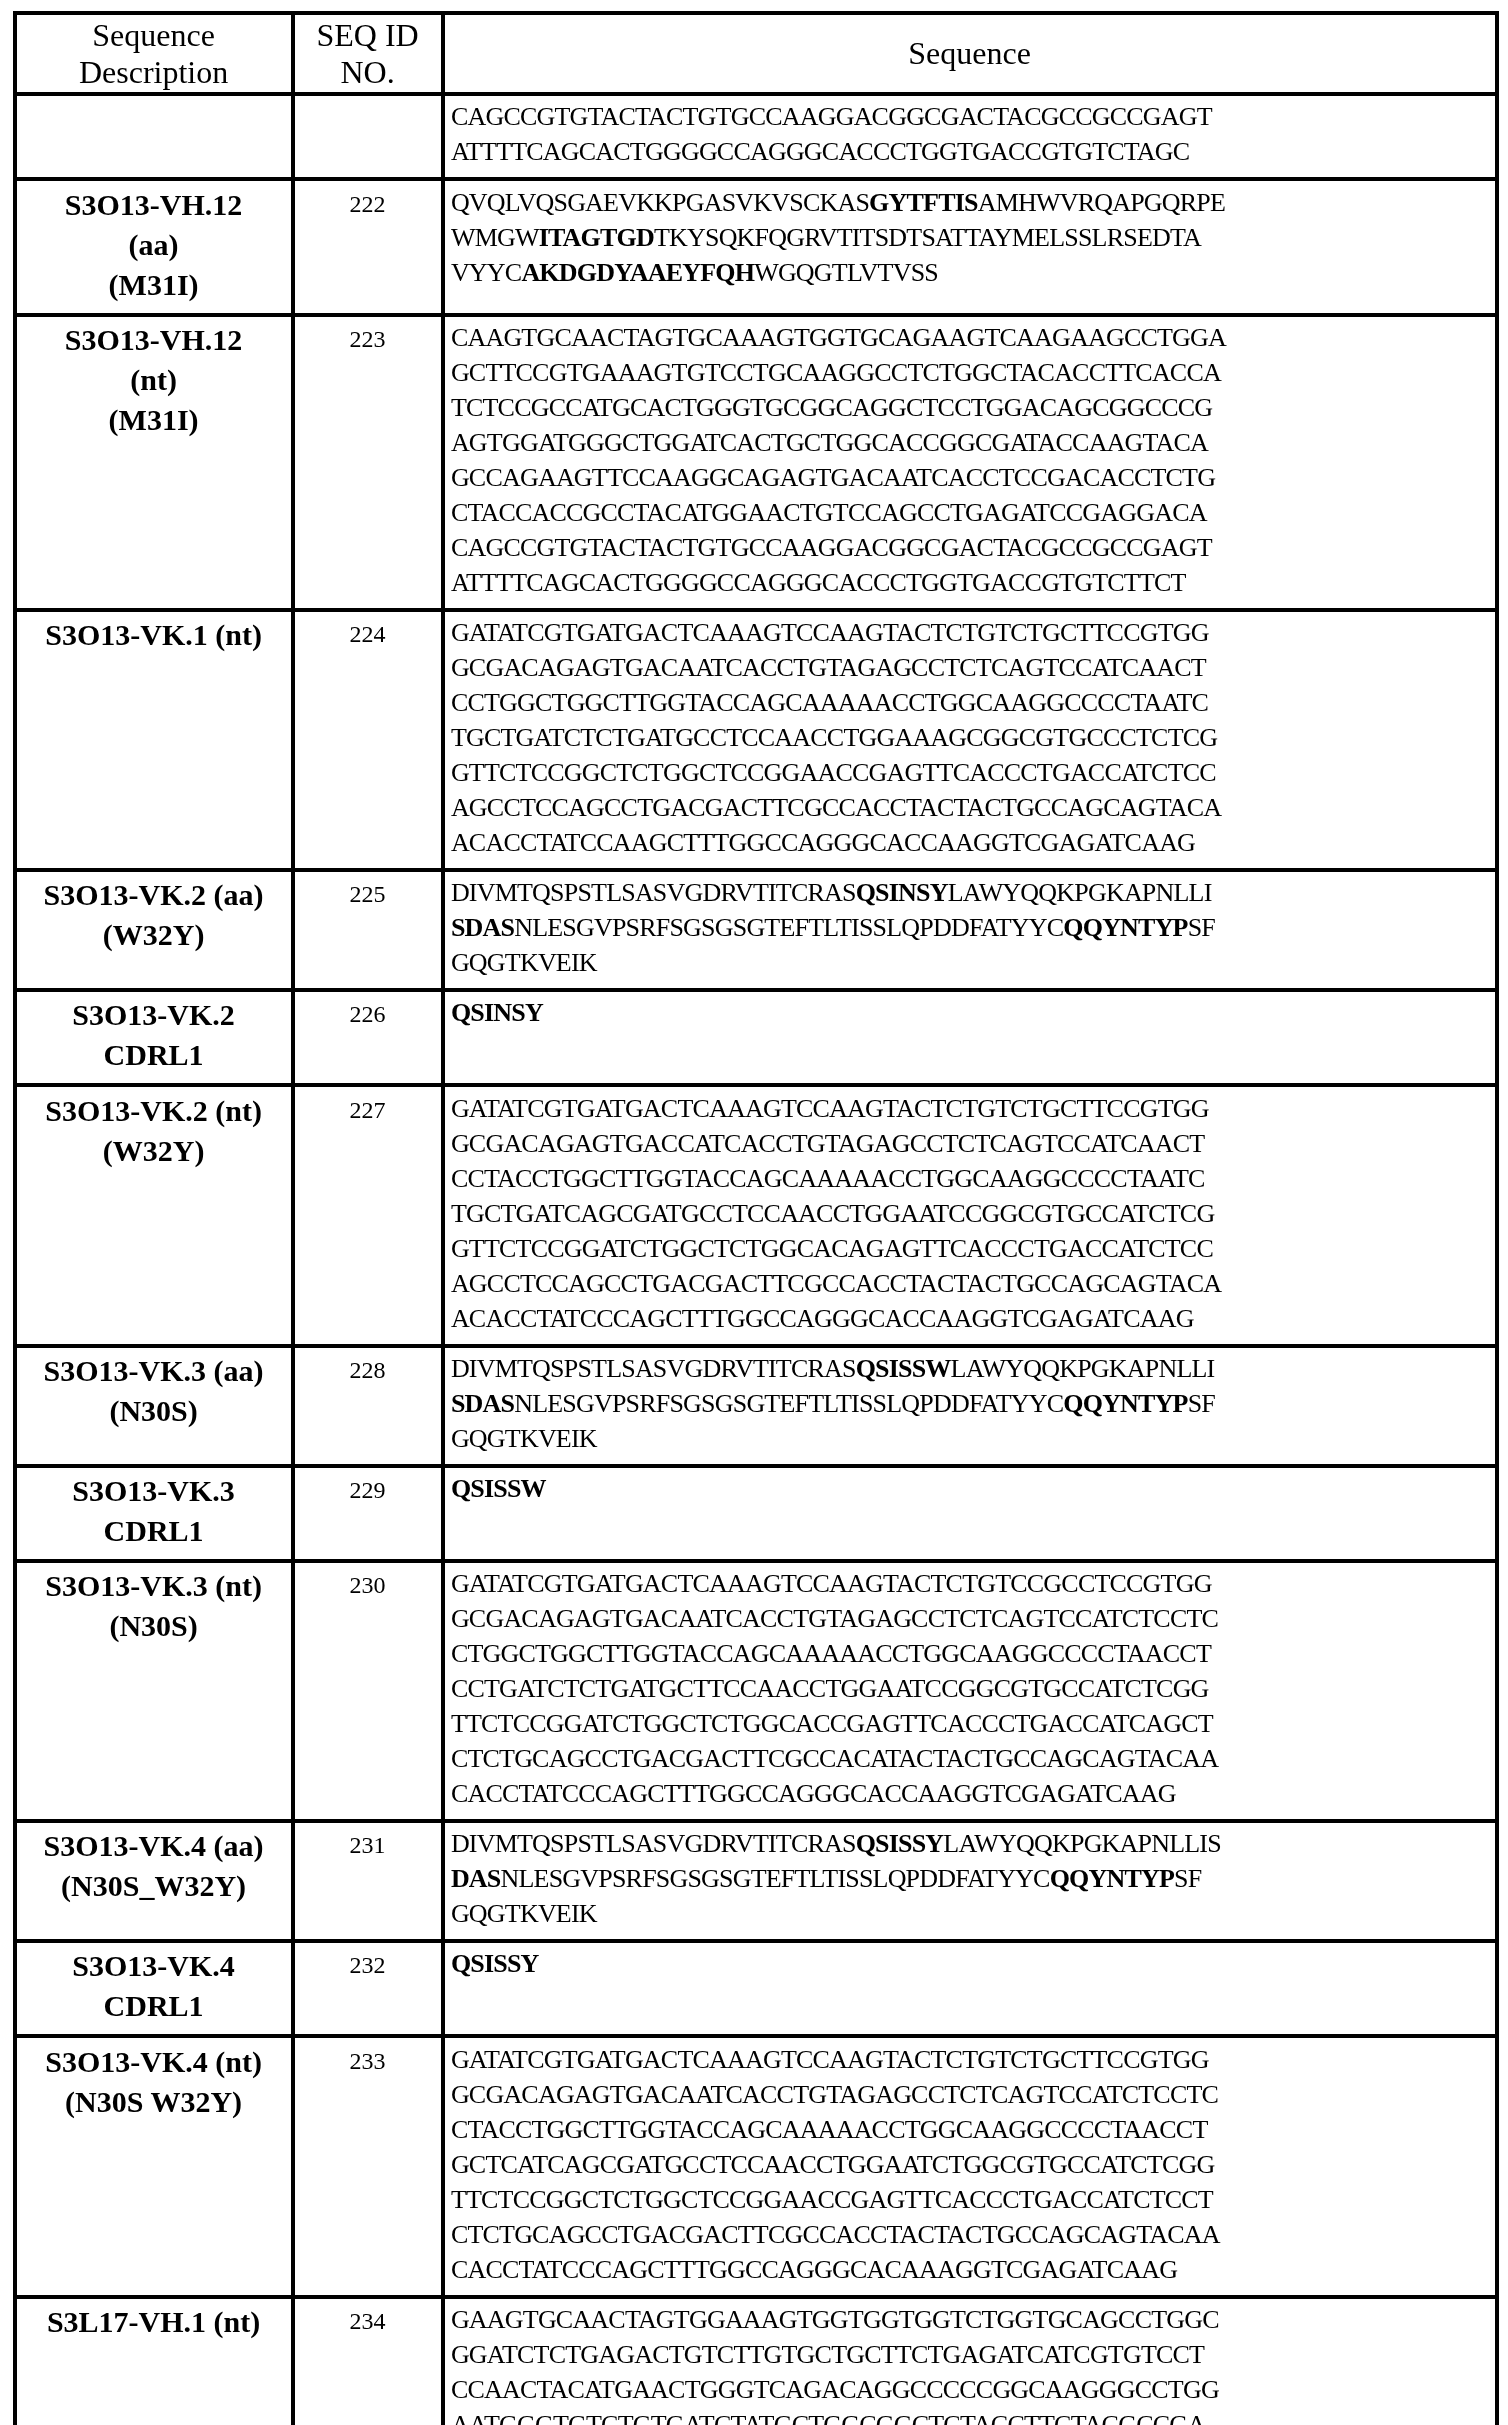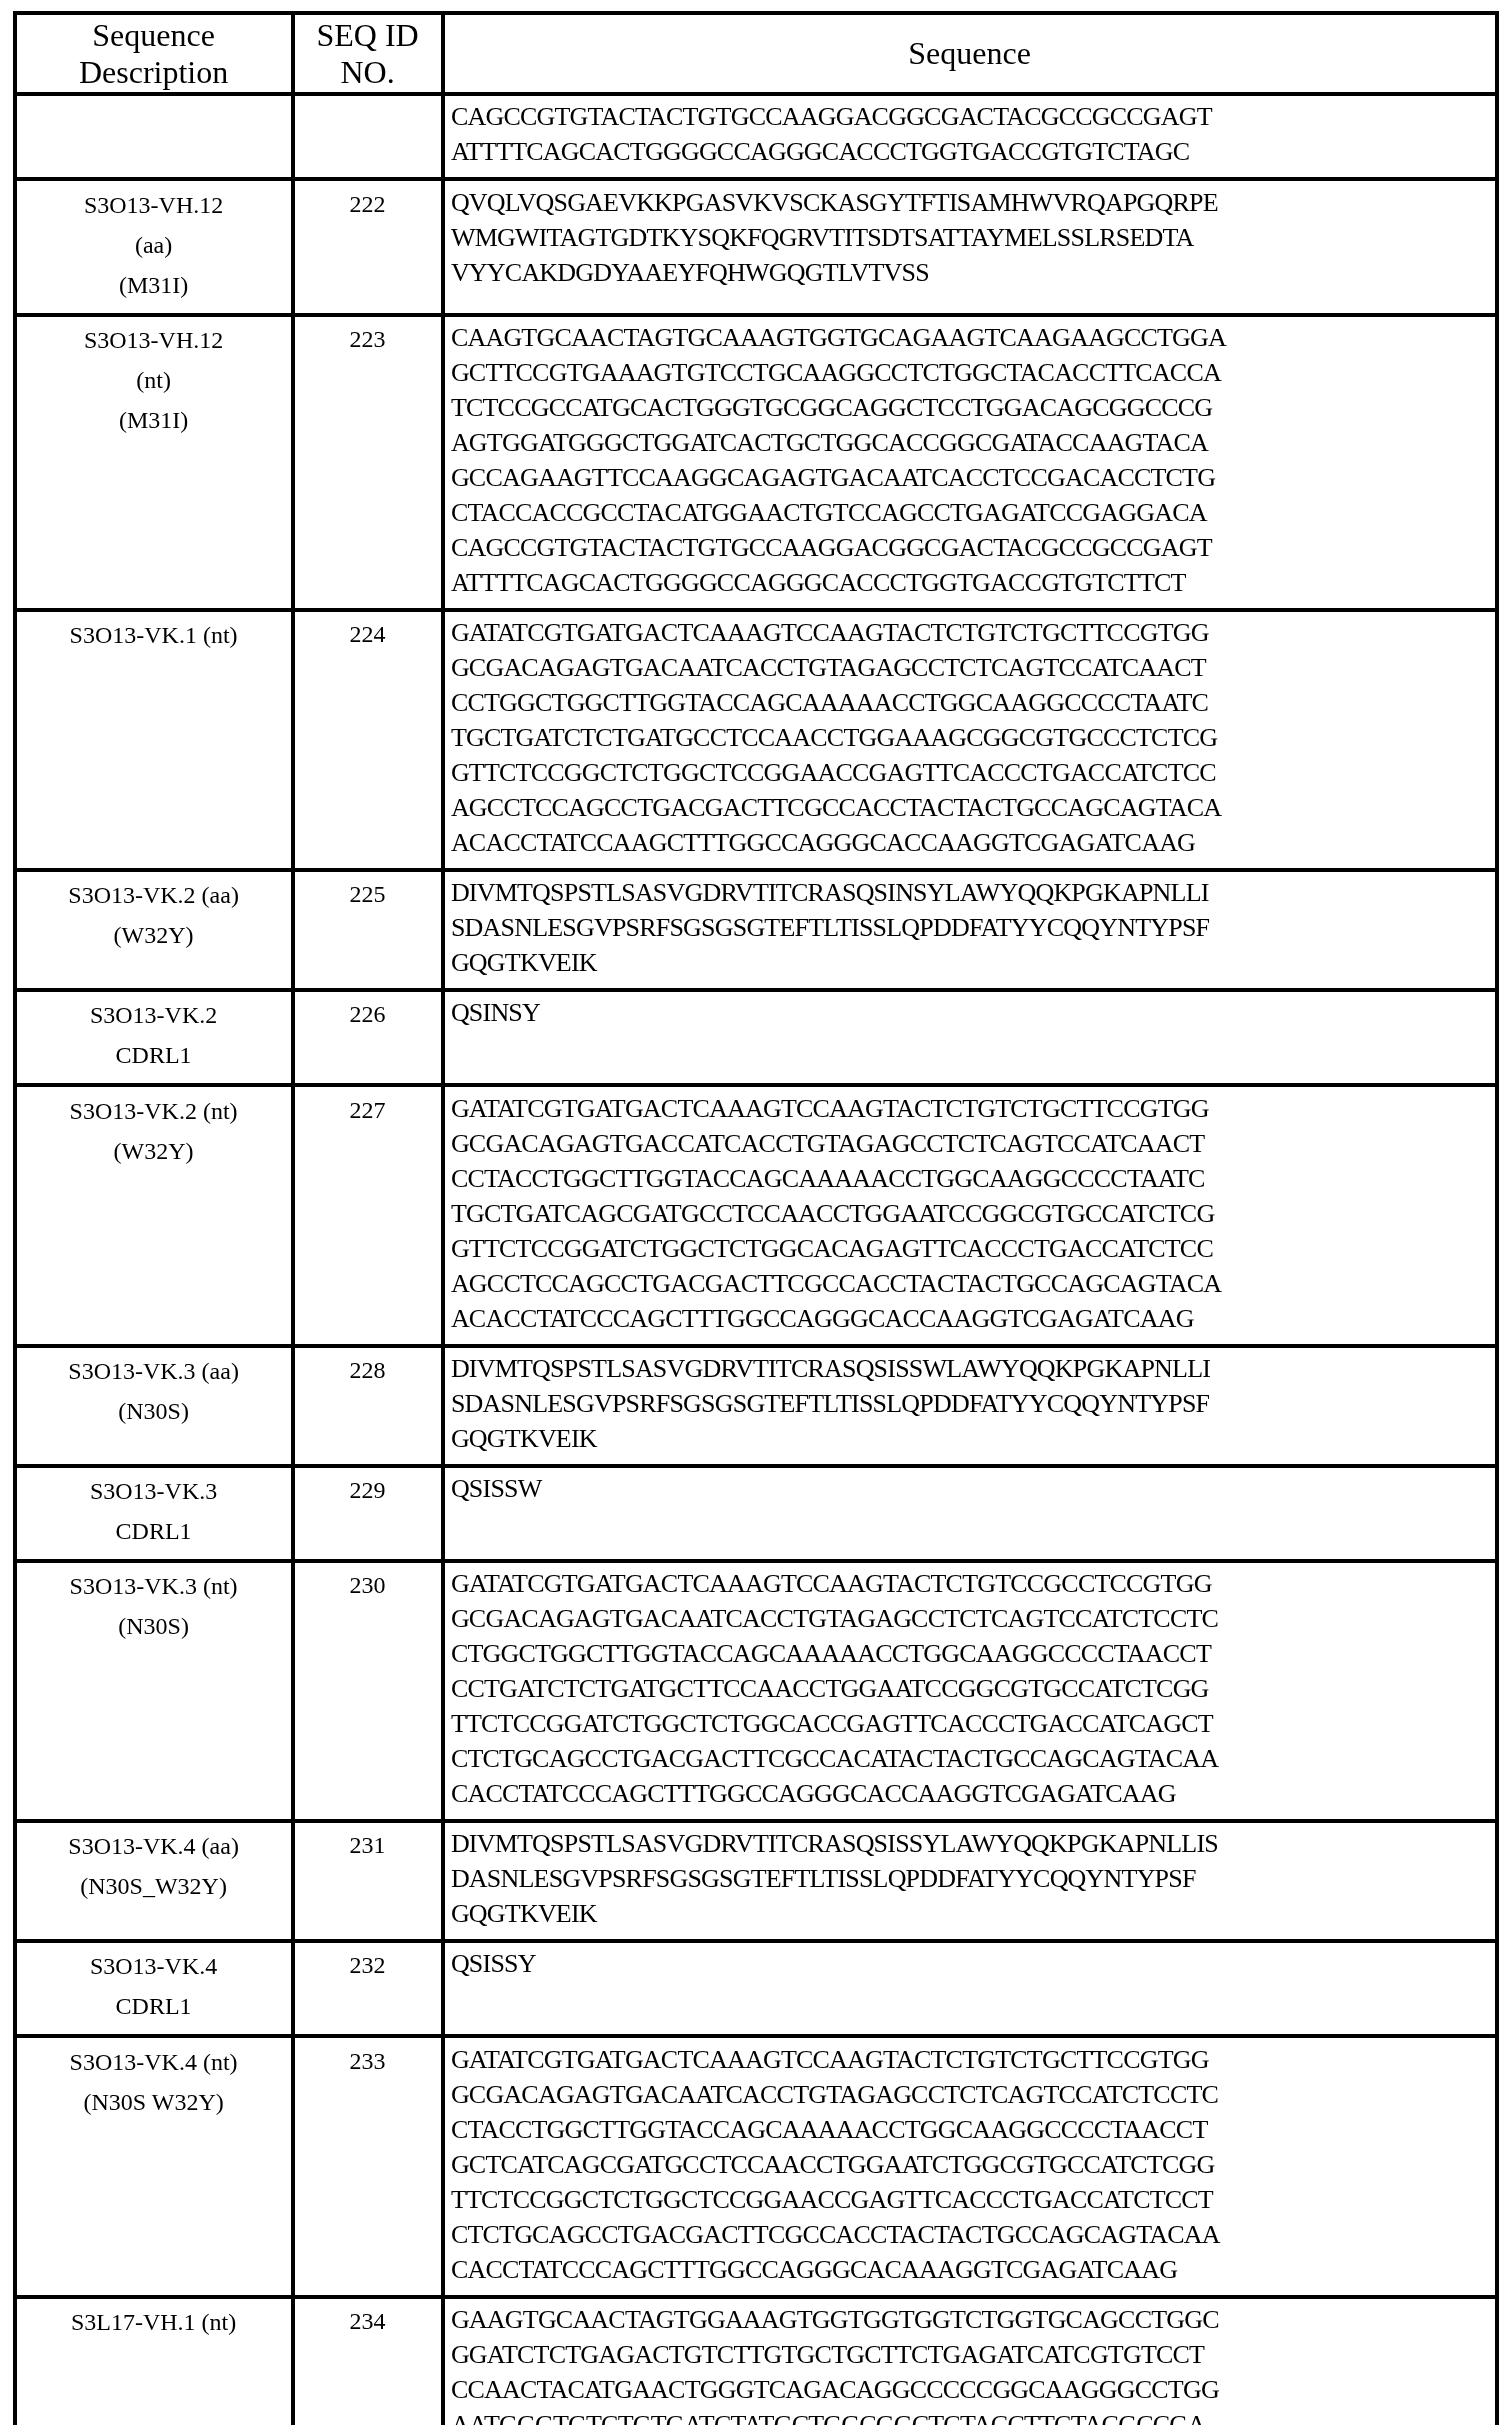--- a/index.html
+++ b/index.html
@@ -37,43 +37,44 @@
   table.seq-table th {
     vertical-align: middle;
     font-weight: normal;
     font-size: 32px;
     line-height: 37px;
     text-align: center;
     padding: 1.6px 3.2px;
   }
   td.desc {
     text-align: center;
-    font-size: 24px;
+    font-size: 30px;
     line-height: 40px;
     padding-top: 4.7px;
+    font-weight: bold;
   }
   td.seqid {
     text-align: center;
     font-size: 24px;
     line-height: 38px;
     padding-top: 6.3px;
   }
   td.seq {
     font-size: 26px;
     line-height: 35px;
     letter-spacing: -0.8px;
     padding-left: 9.5px;
     padding-top: 4.7px;
   }
   td.seq .seq-line {
     white-space: nowrap;
     word-break: keep-all;
   }
   td.seq b {
-    font-weight: 400;
+    font-weight: 700;
   }
 </style>
 </head>
 <body>
 
 <div class="page">
   <table class="seq-table">
     <colgroup>
       <col class="c-desc">
       <col class="c-seqid">

